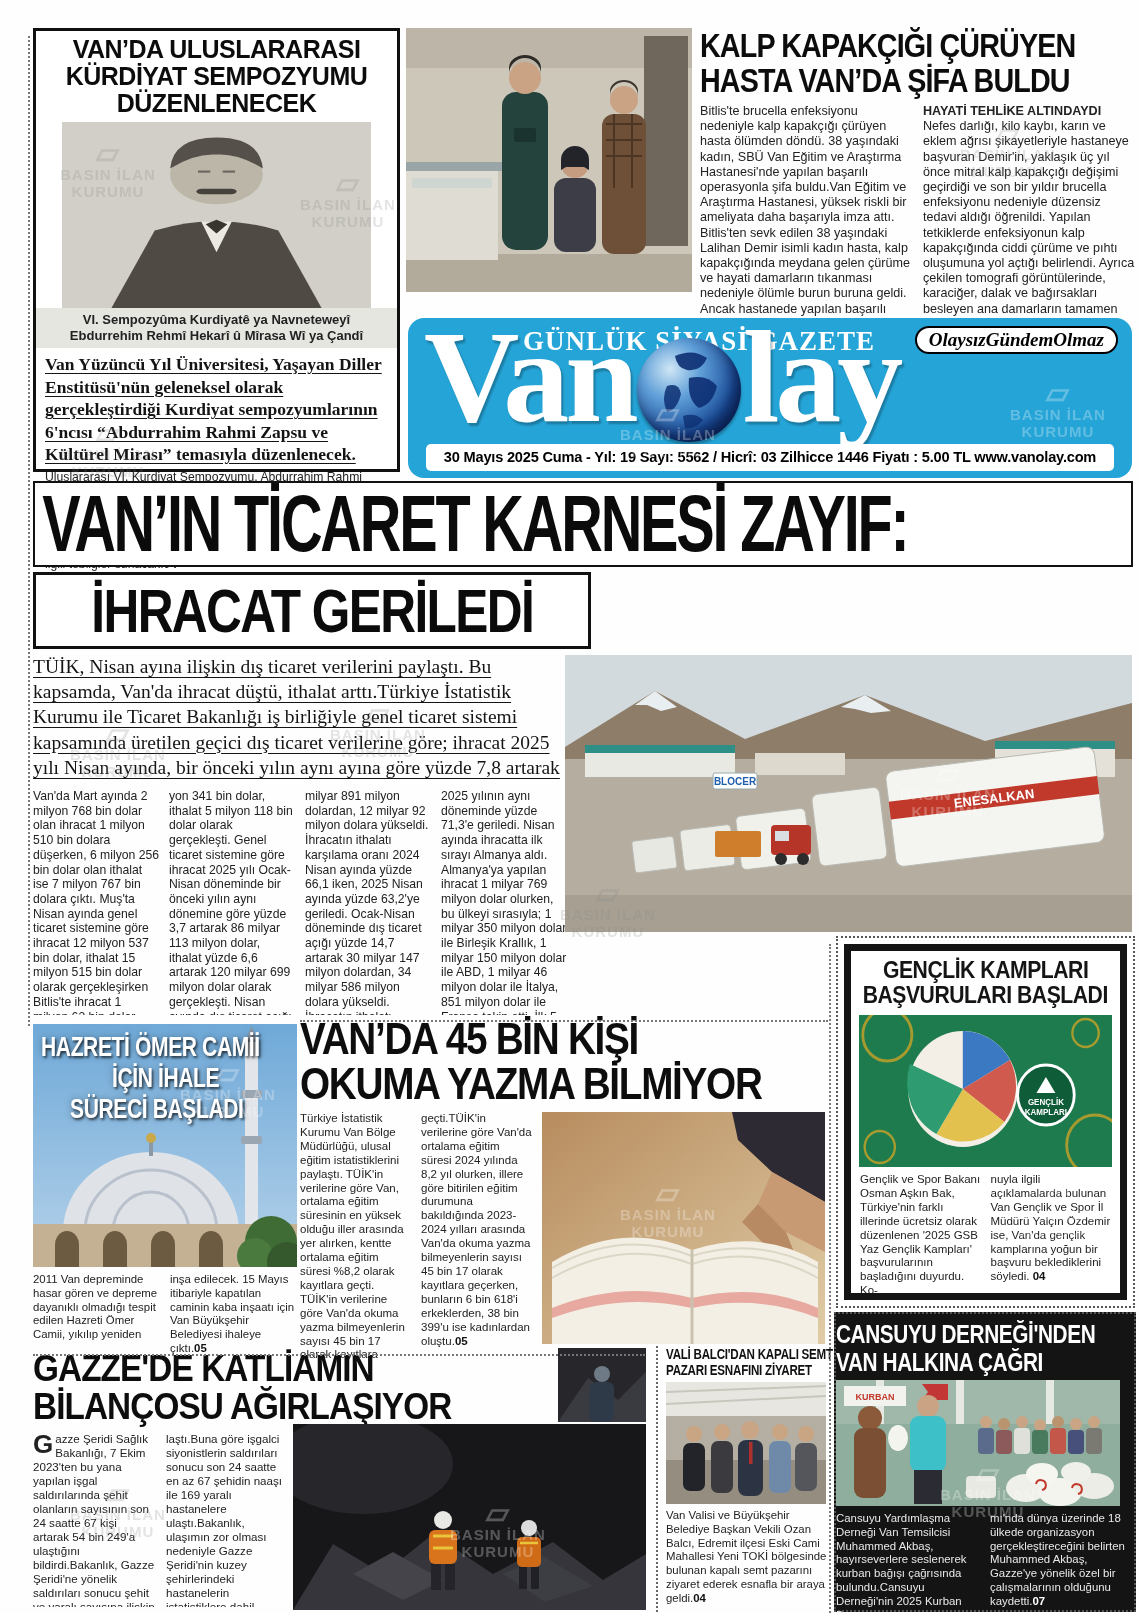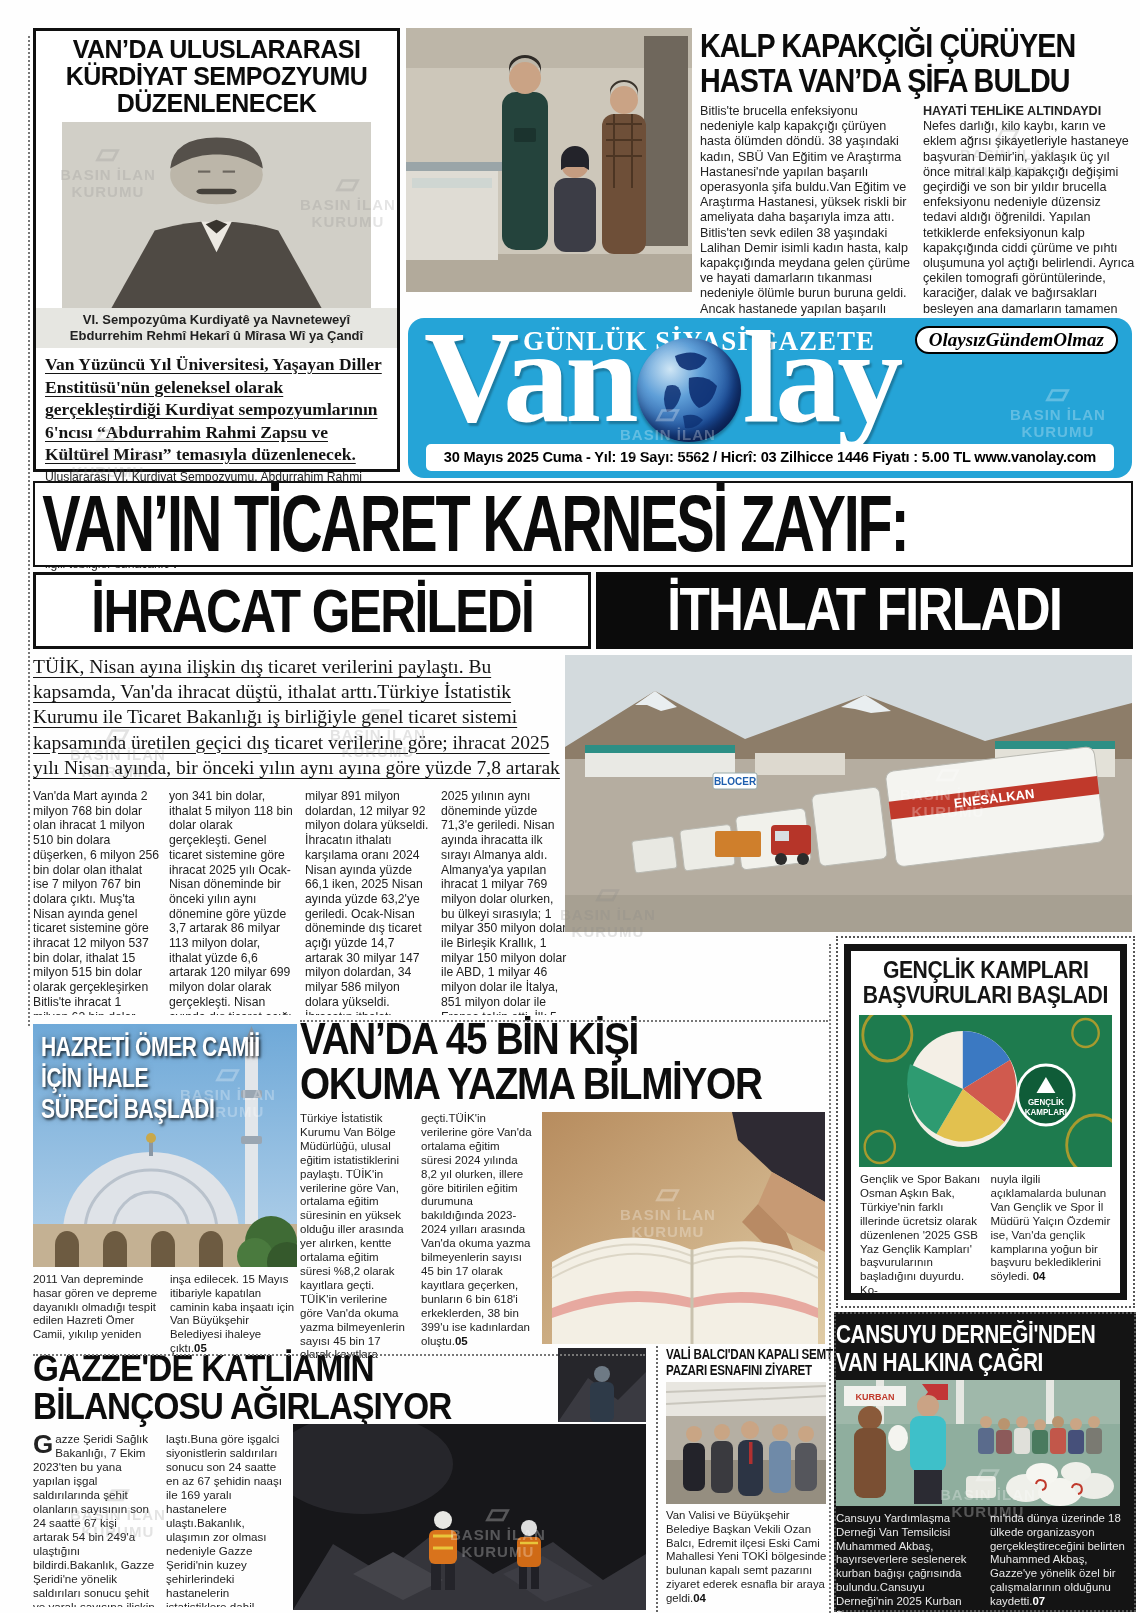--- a/index.html
+++ b/index.html
@@ -67,21 +67,21 @@
   .genclik .hl{font-weight:bold;font-size:23px;line-height:25px;text-align:center;padding-top:7px;color:#151515;}
   .genclik .hl .sqc{transform:scaleX(.92);letter-spacing:-.5px;}
   .genclik .poster{margin:7px 8px 6px;height:152px;overflow:hidden;background:#1e7b4e;}
   .genclik .cols{padding:0 9px;}
   .genclik .bodytxt{font-size:11.5px;line-height:13.9px;}
   
   .mosque{left:33px;top:1024px;width:264px;height:322px;}
   .mosque .photo{position:relative;width:264px;height:243px;overflow:hidden;background:#7ab3dd;}
   .mosque .ovl{position:absolute;left:8px;top:8px;color:#fff;font-weight:bold;
                text-shadow:2px 2px 3px rgba(0,0,0,.65),0 0 8px rgba(0,0,0,.35);}
-  .mosque .ovl div{font-size:27px;line-height:31px;}
+  .mosque .ovl div{font-size:27px;line-height:31px;text-align:center;}
   .mosque .ovl .sq{transform:scaleX(.78);letter-spacing:-.5px;}
   .mosque .cols{margin-top:6px;}
   .mosque .bodytxt{font-size:11.4px;line-height:13.8px;}
   
   .lit{left:300px;top:1016px;width:527px;height:330px;}
   .lit .hl{font-weight:bold;color:#0d0d0d;font-size:45px;line-height:45px;}
   .lit .hl .sq{transform:scaleX(.86);letter-spacing:-1.5px;}
   .lit .row{display:flex;gap:9px;margin-top:6px;}
   .lit .bodytxt{font-size:11.5px;line-height:13.9px;width:112px;flex:none;}
   .ph-book{width:283px;height:232px;flex:none;overflow:hidden;background:#caa06b;}
@@ -204,23 +204,20 @@
       <span class="t">lay</span>
     </div>
     <div class="dateline">30 Mayıs 2025 Cuma - Yıl: 19 Sayı: 5562 / Hicrî:  03 Zilhicce 1446 Fiyatı : 5.00 TL  www.vanolay.com</div>
   </div>
 
   <div class="abs mh1">
     <span class="sq">VAN’IN TİCARET KARNESİ ZAYIF:</span>
   </div>
   <div class="abs mh2a">
     <span class="sqc">İHRACAT GERİLEDİ</span>
-  </div>
-  <div class="abs mh2b">
-    <span class="sqc">İTHALAT FIRLADI</span>
   </div>
 
   <div class="abs m-lead">TÜİK, Nisan ayına ilişkin dış ticaret verilerini paylaştı. Bu kapsamda, Van'da ihracat düştü, ithalat arttı.Türkiye İstatistik Kurumu ile Ticaret Bakanlığı iş birliğiyle genel ticaret sistemi kapsamında üretilen geçici dış ticaret verilerine göre; ihracat 2025 yılı Nisan ayında, bir önceki yılın aynı ayına göre yüzde 7,8 artarak 20 milyar 801 milyon dolar, ithalat yüzde 12,7 artarak 32 milyar 893 milyon dolar olarak gerçekleşti. Van'da ise ihracat düşerken ithalat arttı.</div>
   <div class="abs m-cols cols">
     <div class="col bodytxt">Van'da Mart ayında 2 milyon 768 bin dolar olan ihracat 1 milyon 510 bin dolara düşerken, 6 milyon 256 bin dolar olan ithalat ise 7 milyon 767 bin dolara çıktı. Muş'ta Nisan ayında genel ticaret sistemine göre ihracat 12 milyon 537 bin dolar, ithalat 15 milyon 515 bin dolar olarak gerçekleşirken Bitlis'te ihracat 1 milyon 63 bin dolar, ithalat 256 bin dolar olarak gerçekleşti. Hakkari'de ise ihracat 6 mil-</div>
     <div class="col bodytxt">yon 341 bin dolar, ithalat 5 milyon 118 bin dolar olarak gerçekleşti. Genel ticaret sistemine göre ihracat 2025 yılı Ocak-Nisan döneminde bir önceki yılın aynı dönemine göre yüzde 3,7 artarak 86 milyar 113 milyon dolar, ithalat yüzde 6,6 artarak 120 milyar 699 milyon dolar olarak gerçekleşti. Nisan ayında dış ticaret açığı bir önceki yılın aynı ayına göre yüzde 22,3 artarak 9</div>
     <div class="col bodytxt">milyar 891 milyon dolardan, 12 milyar 92 milyon dolara yükseldi. İhracatın ithalatı karşılama oranı 2024 Nisan ayında yüzde 66,1 iken, 2025 Nisan ayında yüzde 63,2'ye geriledi. Ocak-Nisan döneminde dış ticaret açığı yüzde 14,7 artarak 30 milyar 147 milyon dolardan, 34 milyar 586 milyon dolara yükseldi. İhracatın ithalatı karşılama oranı 2024 Ocak-Nisan döneminde yüzde 73,4 iken,</div>
     <div class="col bodytxt">
       <span>2025 yılının aynı döneminde yüzde 71,3'e geriledi. Nisan ayında ihracatta ilk sırayı Almanya aldı. Almanya'ya yapılan ihracat 1 milyar 769 milyon dolar olurken, bu ülkeyi sırasıyla; 1 milyar 350 milyon dolar ile Birleşik Krallık, 1 milyar 150 milyon dolar ile ABD, 1 milyar 46 milyon dolar ile İtalya, 851 milyon dolar ile Fransa takip etti. İlk 5 ülkeye yapılan ihracat, toplam ihracatın yüzde 29,6'sını oluşturdu.</span>
     </div>

